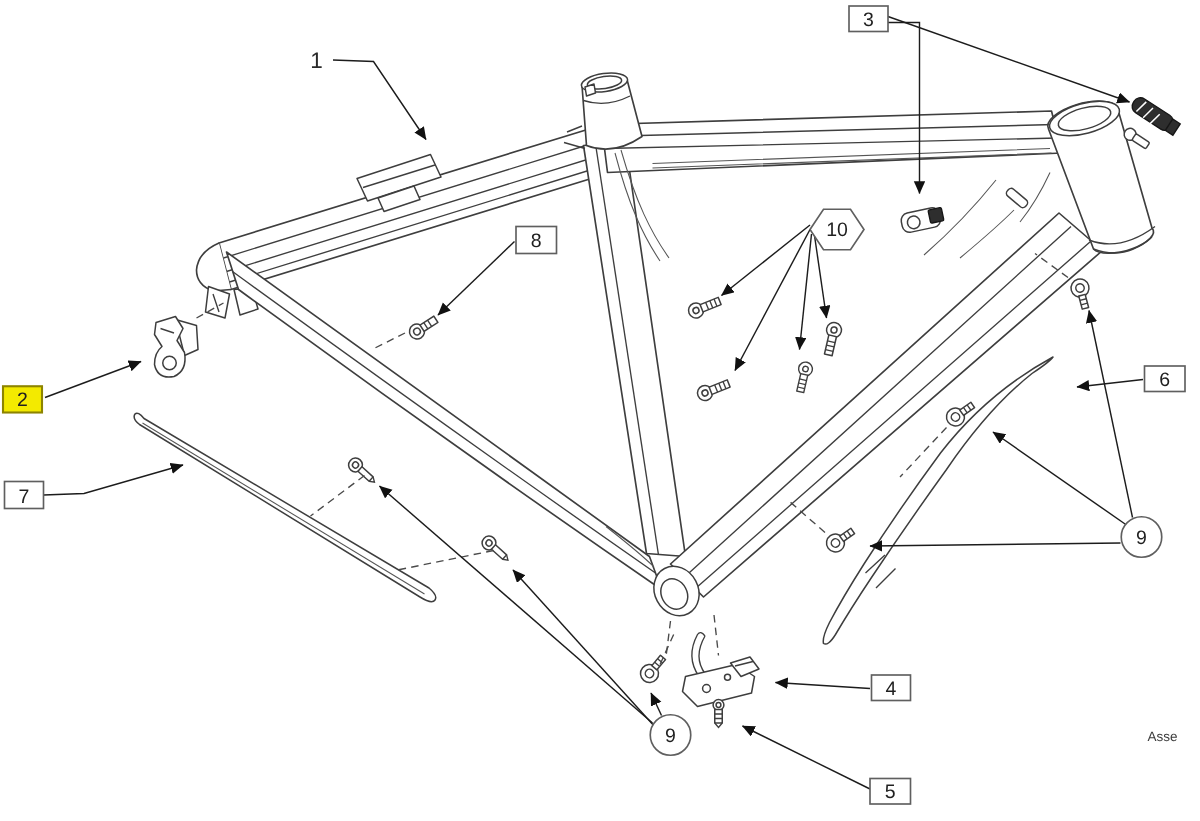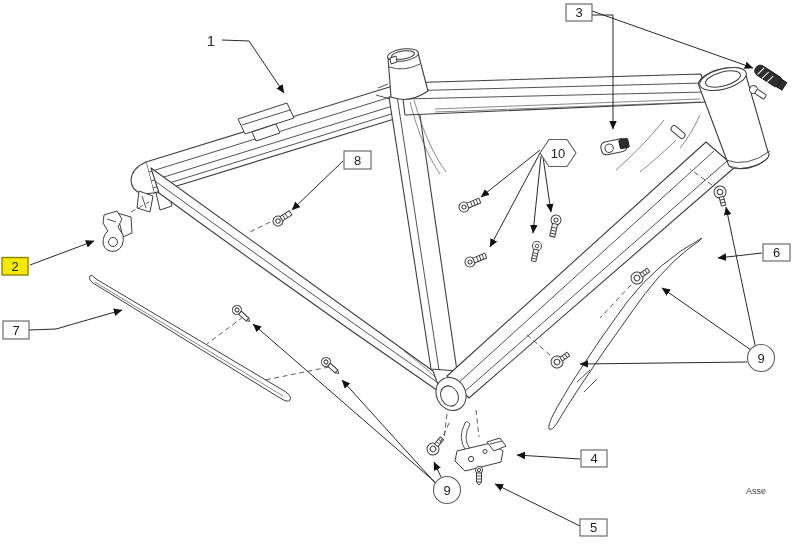--- a/index.html
+++ b/index.html
@@ -13,21 +13,21 @@
   .part{fill:#ffffff;stroke:#3e3e3e;stroke-width:1;stroke-linejoin:round;}
   .dark{fill:#2e2e2e;stroke:#161616;stroke-width:0.9;}
   .dash{fill:none;stroke:#4a4a4a;stroke-width:0.9;stroke-dasharray:5 3.5;}
   .leader{fill:none;stroke:#1c1c1c;stroke-width:0.95;}
   
   .co-box{fill:#ffffff;stroke:#5f5f5f;stroke-width:1.1;}
   .co-box.hl{fill:#f3ea00;stroke:#8d8400;stroke-width:1.4;}
   .co-text{font-family:"Liberation Sans",sans-serif;font-size:13px;fill:#1f1f1f;
            text-anchor:middle;}
   .co-text.big{font-size:15px;fill:#2a2a2a;}
-  .corner-note{position:absolute;left:746px;top:486px;font-size:9px;color:#3c3c3c;
+  .corner-note{position:absolute;left:765px;top:486px;font-size:9px;color:#3c3c3c;
                white-space:nowrap;}
 </style>
 </head>
 <body>
 
 <div class="stage">
 <svg width="800" height="547" viewBox="0 0 800 547">
   <defs>
     <marker id="arr" markerWidth="11" markerHeight="9" refX="8.6" refY="4" orient="auto">
       <path d="M0,0 L9,4 L0,8 Z" fill="#111"></path>

